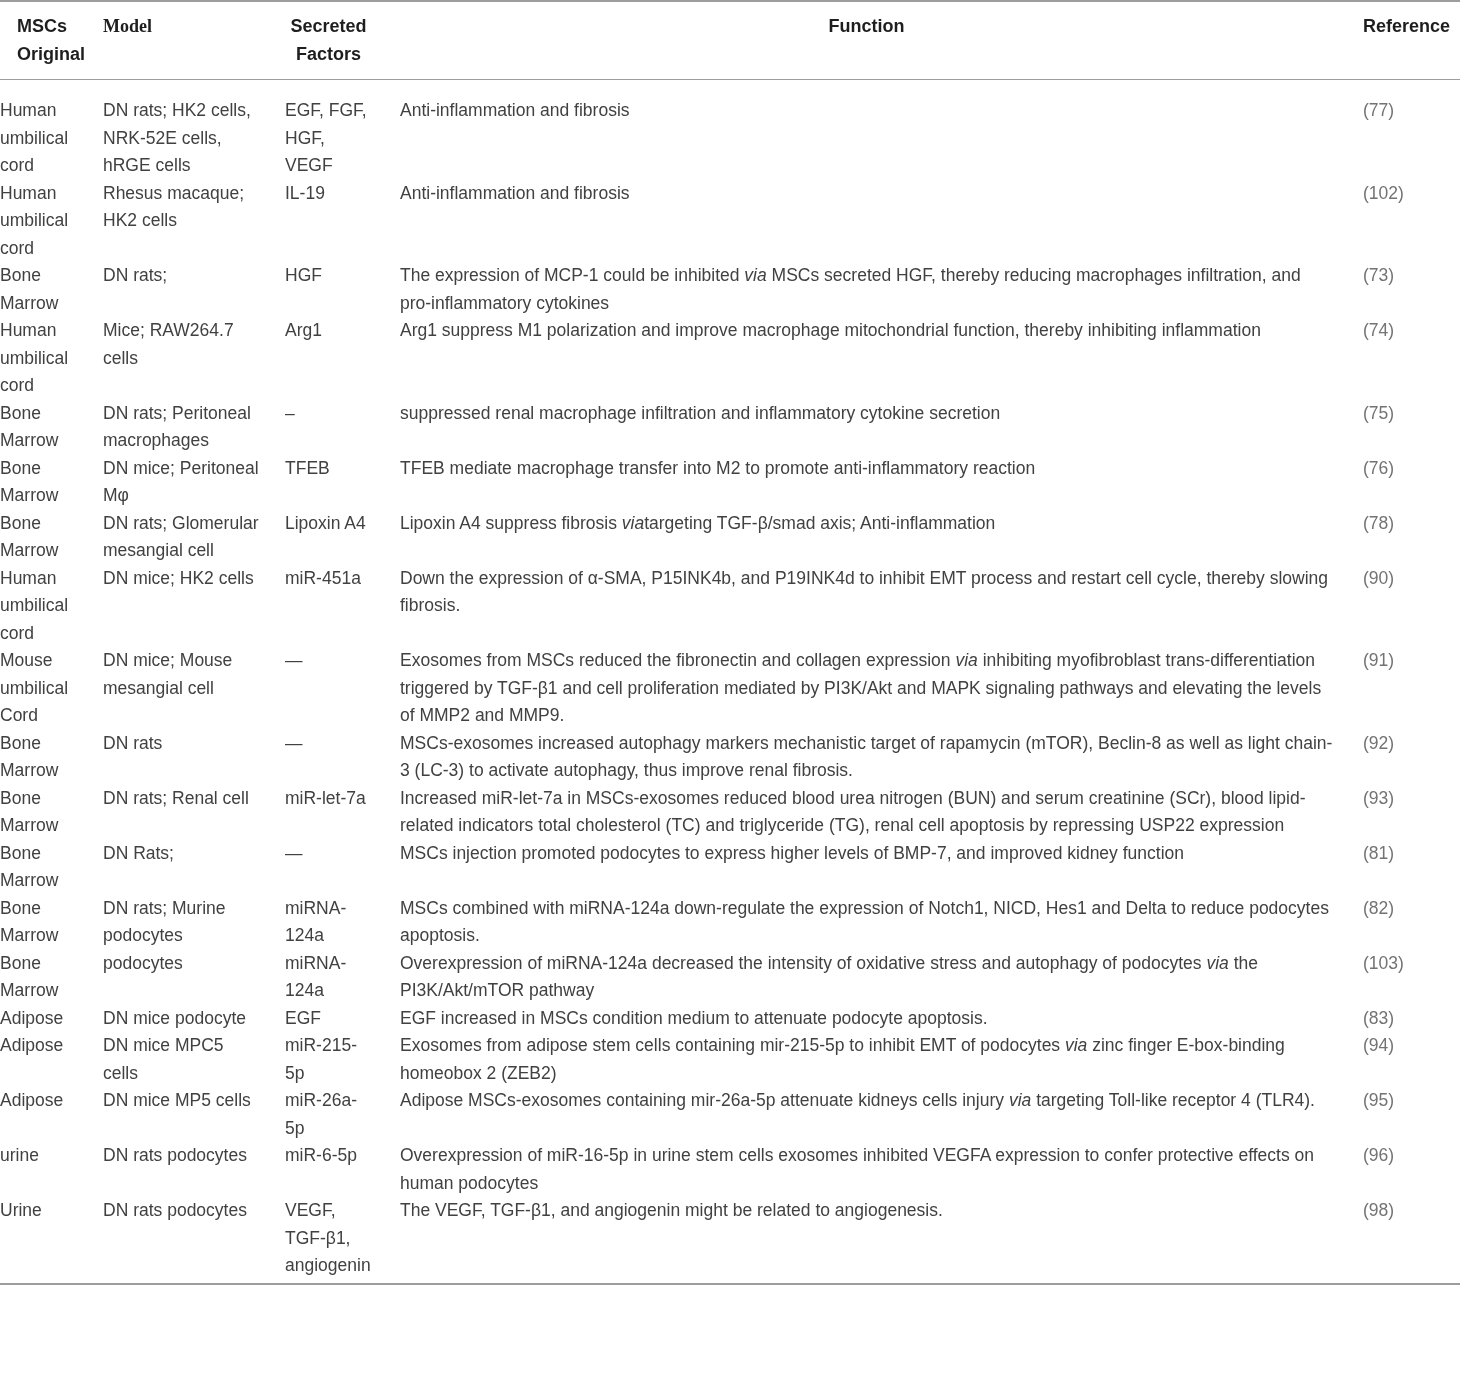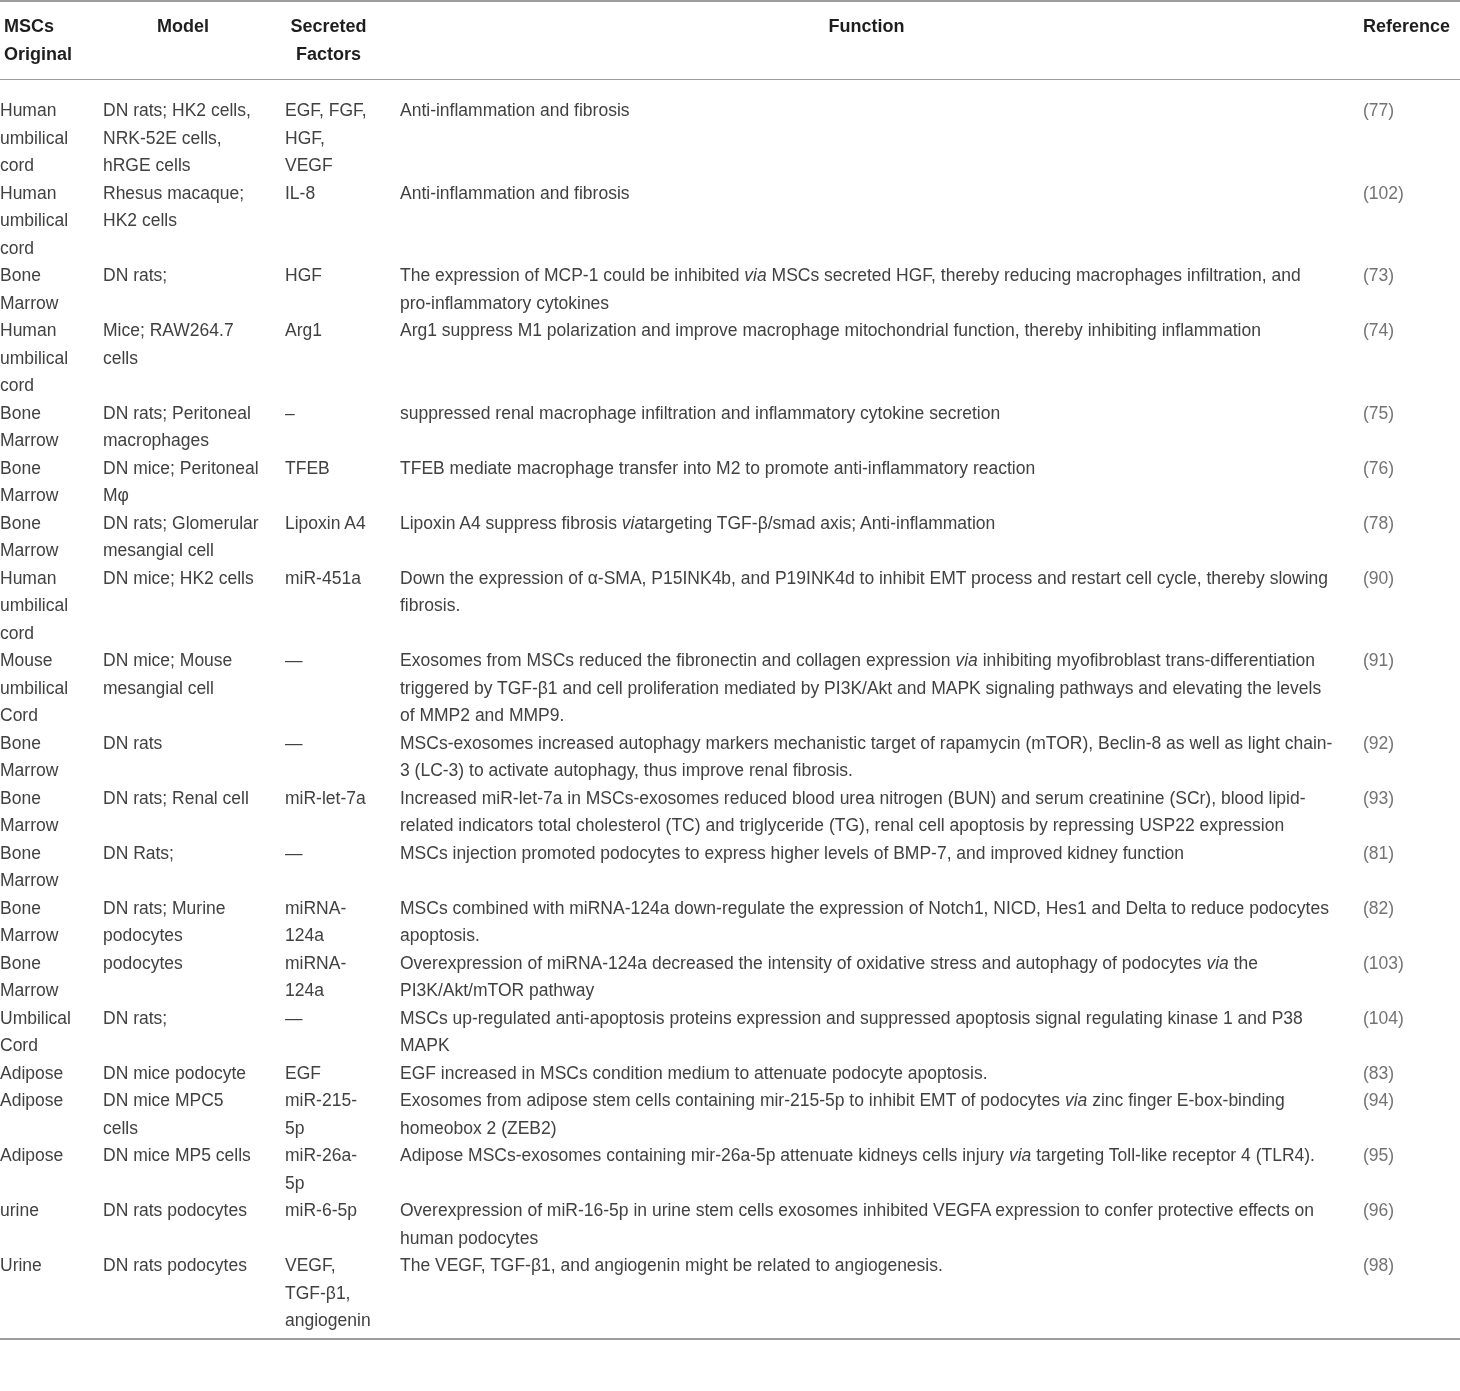--- a/index.html
+++ b/index.html
@@ -31,22 +31,22 @@
   th {
     font-size: 18px;
     font-weight: bold;
     color: #1e1e1e;
     line-height: 28px;
     vertical-align: top;
     text-align: left;
     padding: 10px 0 11px 0;
     border-bottom: 1px solid #9d9d9d;
   }
-  th.c-origin { padding-left: 4px; padding-right: 12px; margin-top: 35px; }
-  th.c-model  { text-align: center; padding-right: 22px; }
+  th.c-origin { padding-left: 17px; padding-right: 12px; margin-top: 35px; }
+  th.c-model  { text-align: left; padding-right: 22px; font-family: Liberation Serif, serif; }
   th.c-factors{ text-align: center; padding-right: 28px; }
   th.c-function{ text-align: center; padding-right: 30px; }
   th.c-ref    { text-align: left; }
 
   td {
     font-size: 17.5px;
     color: #414141;
     line-height: 27.5px;
     vertical-align: top;
     padding: 0;
@@ -88,21 +88,21 @@
         <tr>
           <td class="c-origin">Human umbilical cord</td>
           <td class="c-model">DN rats; HK2 cells, NRK-52E cells, hRGE cells</td>
           <td class="c-factors">EGF, FGF, HGF, VEGF</td>
           <td class="c-function">Anti-inflammation and fibrosis</td>
           <td class="c-ref">(77)</td>
         </tr>
         <tr>
           <td class="c-origin">Human umbilical cord</td>
           <td class="c-model">Rhesus macaque; HK2 cells</td>
-          <td class="c-factors">IL-8</td>
+          <td class="c-factors">IL-19</td>
           <td class="c-function">Anti-inflammation and fibrosis</td>
           <td class="c-ref">(102)</td>
         </tr>
         <tr>
           <td class="c-origin">Bone Marrow</td>
           <td class="c-model">DN rats;</td>
           <td class="c-factors">HGF</td>
           <td class="c-function">The expression of MCP-1 could be inhibited <i>via</i> MSCs secreted HGF, thereby reducing macrophages infiltration, and pro-inflammatory cytokines</td>
           <td class="c-ref">(73)</td>
         </tr>
@@ -177,27 +177,20 @@
           <td class="c-ref">(82)</td>
         </tr>
         <tr>
           <td class="c-origin">Bone Marrow</td>
           <td class="c-model">podocytes</td>
           <td class="c-factors">miRNA-124a</td>
           <td class="c-function">Overexpression of miRNA-124a decreased the intensity of oxidative stress and autophagy of podocytes <i>via</i> the PI3K/Akt/mTOR pathway</td>
           <td class="c-ref">(103)</td>
         </tr>
         <tr>
-          <td class="c-origin">Umbilical Cord</td>
-          <td class="c-model">DN rats;</td>
-          <td class="c-factors">—</td>
-          <td class="c-function">MSCs up-regulated anti-apoptosis proteins expression and suppressed apoptosis signal regulating kinase 1 and P38 MAPK</td>
-          <td class="c-ref">(104)</td>
-        </tr>
-        <tr>
           <td class="c-origin">Adipose</td>
           <td class="c-model">DN mice podocyte</td>
           <td class="c-factors">EGF</td>
           <td class="c-function">EGF increased in MSCs condition medium to attenuate podocyte apoptosis.</td>
           <td class="c-ref">(83)</td>
         </tr>
         <tr>
           <td class="c-origin">Adipose</td>
           <td class="c-model">DN mice MPC5 cells</td>
           <td class="c-factors">miR-215-5p</td>

